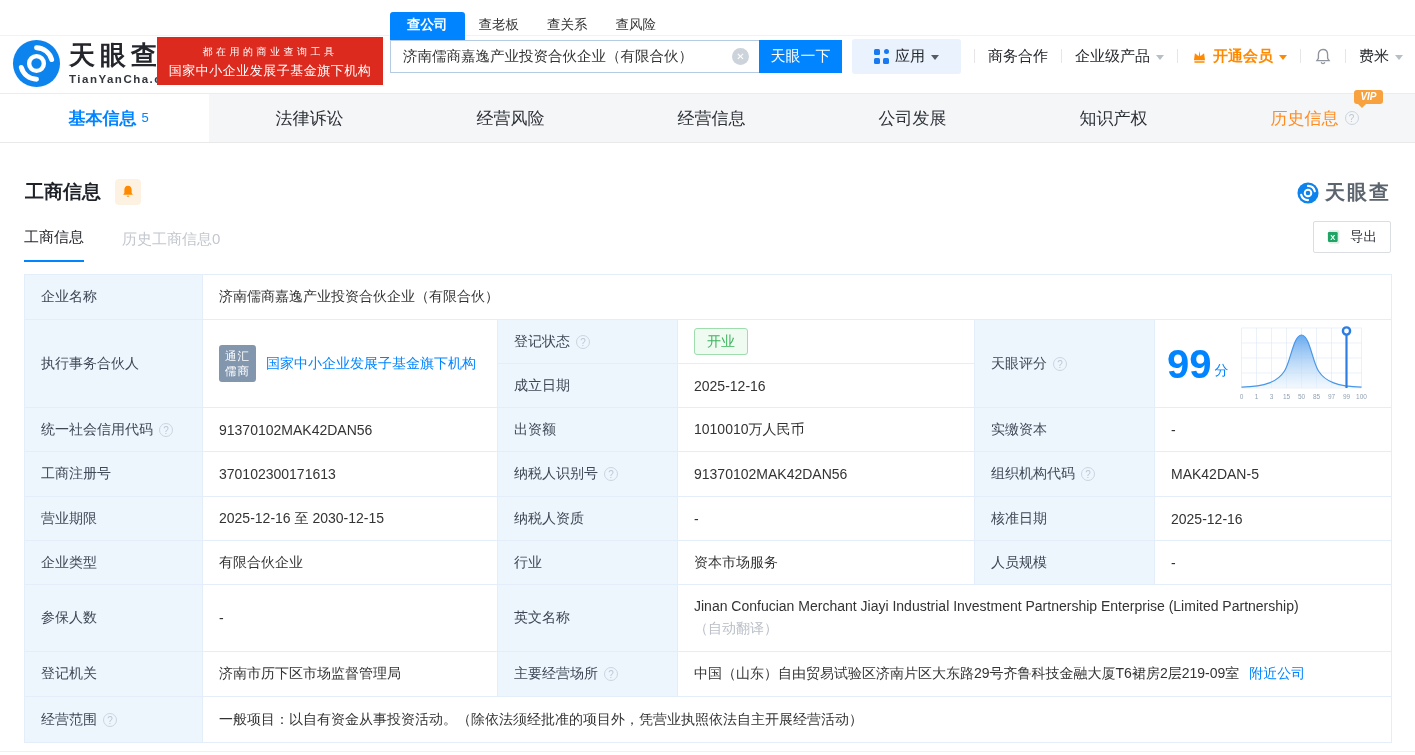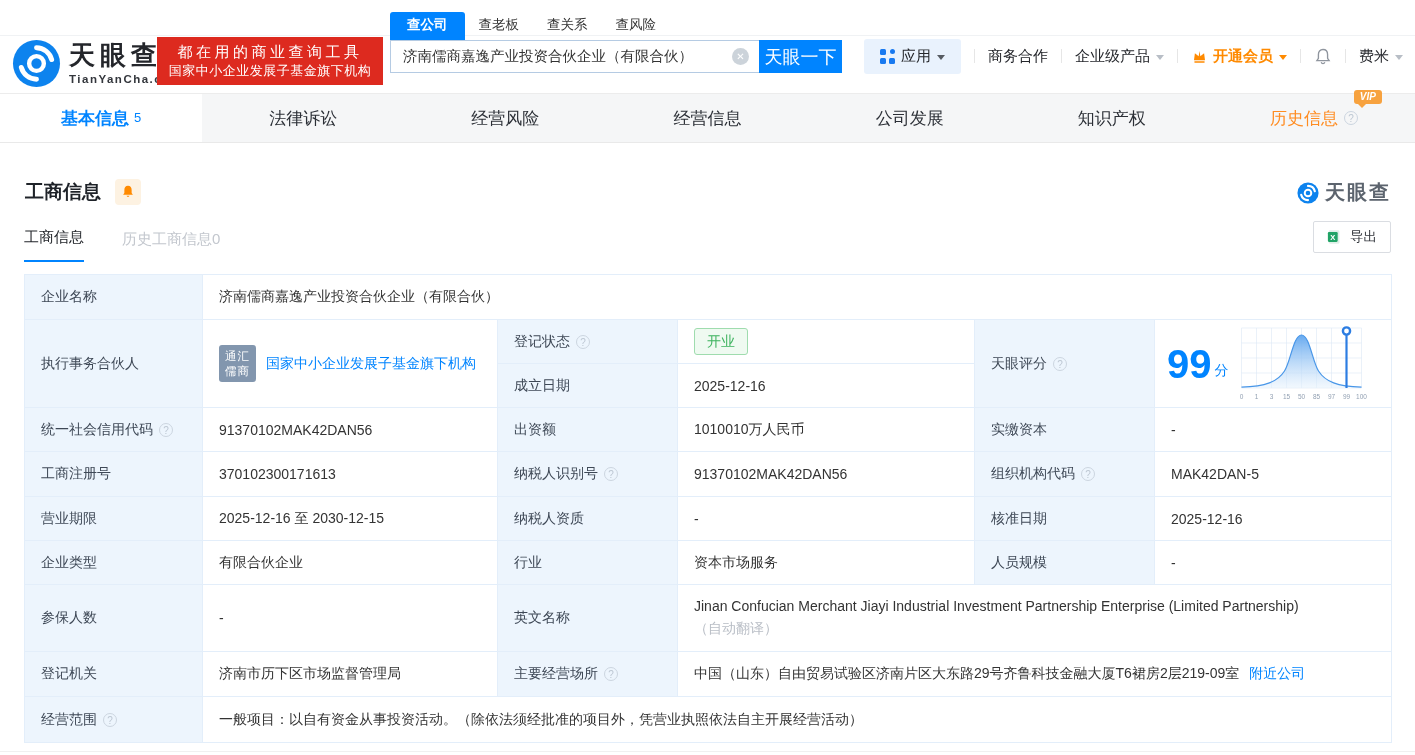--- a/index.html
+++ b/index.html
@@ -8,53 +8,53 @@
 
   
   .top-line { position:absolute; top:35px; left:0; width:100%; height:1px; background:#f0f2f4; }
 
   
   .header { position:absolute; top:0; left:0; width:100%; height:93px; background:transparent; }
   .brand { position:absolute; left:12px; top:39px; display:flex; align-items:center; gap:8px; cursor:pointer; }
   .brand-text .t { font-size:26px; font-weight:bold; color:#24262b; letter-spacing:5px; line-height:1; }
   .brand-text .d { font-size:11.5px; font-weight:bold; color:#33363c; letter-spacing:1.5px; margin-top:5px; }
   .promo { position:absolute; left:157px; top:37px; width:226px; height:48px; background:#dd2a1f; color:#fff; text-align:center; padding-top:5px; }
-  .promo .l1 { font-size:15px; letter-spacing:3.5px; line-height:19px; }
+  .promo .l1 { font-size:10px; letter-spacing:3.5px; line-height:19px; }
   .promo .l2 { font-size:13px; letter-spacing:0.5px; line-height:19px; }
 
   
   .search { position:absolute; left:390px; top:17px; z-index:3; }
   .s-tabs { display:flex; align-items:flex-end; height:23px; }
   .s-tab { font-size:13.5px; color:#333; padding:0 14px 6px; cursor:pointer; }
   .s-tab.active { background:#0084ff; color:#fff; border-radius:3px 3px 0 0; padding:4px 17px 6px; font-weight:bold; }
   .s-box { display:flex; }
   .s-input-wrap { position:relative; width:369px; }
   .s-input-wrap input { width:100%; height:33px; border:1px solid #b5cbe3; border-right:none; padding:0 34px 0 12px; font-size:14.5px; color:#333; outline:none; font-family:inherit; }
   .clear-btn { position:absolute; right:10px; top:8px; width:17px; height:17px; border-radius:50%; background:#ccd3da; color:#fff; font-size:10px; line-height:17px; text-align:center; cursor:pointer; }
-  .s-btn { width:83px; height:33px; background:#0084ff; color:#fff; border:none; font-size:18px; cursor:pointer; font-family:inherit; }
+  .s-btn { width:83px; height:33px; background:#0084ff; color:#fff; border:none; font-size:15px; cursor:pointer; font-family:inherit; }
 
   
   .hmenu { position:absolute; right:12px; top:37px; height:38px; display:flex; align-items:center; z-index:2; }
   .hm-sep { width:1px; height:14px; background:#e6e6e6; margin:0 13px; }
   .hm-item { display:flex; align-items:center; font-size:15px; color:#24262b; cursor:pointer; white-space:nowrap; }
-  .apps-chip { background:#e9f2fd; border-radius:3px; padding:8px 16px; }
+  .apps-chip { background:#e9f2fd; border-radius:3px; padding:8px 22px; }
   .grid-ic { position:relative; width:15px; height:15px; margin-right:6px; }
   .grid-ic i { position:absolute; width:6px; height:6px; background:#1879f0; border-radius:1.5px; }
   .grid-ic i:nth-child(1){left:0;top:0;} .grid-ic i:nth-child(2){left:0;bottom:0;} .grid-ic i:nth-child(3){right:0;bottom:0;}
   .grid-ic i:nth-child(4){right:0;top:0;width:5px;height:5px;border-radius:50%;}
   .caret { display:inline-block; width:0; height:0; border-left:4px solid transparent; border-right:4px solid transparent; border-top:5px solid #565b62; margin-left:6px; position:relative; top:1px; }
   .caret.light { border-top-color:#b8bec6; }
   .caret.orange { border-top-color:#ff8a00; }
   .vip-link { color:#ff8a00; font-weight:bold; }
   .vip-link svg { margin-right:5px; }
 
   
   .navbar { position:absolute; top:93px; left:0; width:100%; height:50px; background:#f5f6f7; border-top:1px solid #ececec; border-bottom:1px solid #e9e9e9; display:flex; }
   .nav-tab { flex:1; display:flex; align-items:center; justify-content:center; font-size:17px; color:#2b2f36; cursor:pointer; position:relative; }
-  .nav-tab.active { background:#fff; color:#0084ff; font-weight:bold; }
+  .nav-tab.active { background:#fff; color:#0084ff; font-weight:bold;padding-left:8px; }
   .nav-tab.active .cnt { font-size:13px; font-weight:normal; margin-left:5px; position:relative; top:-1px; }
   .nav-tab.hist { color:#ff8c21; }
   .tab-wrap { position:relative; display:flex; align-items:center; }
   .vip-badge { position:absolute; top:-17px; right:-24px; background:#f7a23f; color:#fff; font-size:10px; font-weight:bold; font-style:italic; padding:1px 6px 2px; border-radius:3px; }
   .vip-badge:after { content:""; position:absolute; left:4px; bottom:-4px; border-left:4px solid transparent; border-right:4px solid transparent; border-top:4px solid #f7a23f; }
 
   .qmark { display:inline-block; width:14px; height:14px; border:1px solid #ccd5e0; border-radius:50%; color:#bdc7d3; font-size:10px; line-height:13px; text-align:center; margin-left:6px; flex:none; cursor:pointer; }
   .qmark:after { content:"?"; }
 
   

